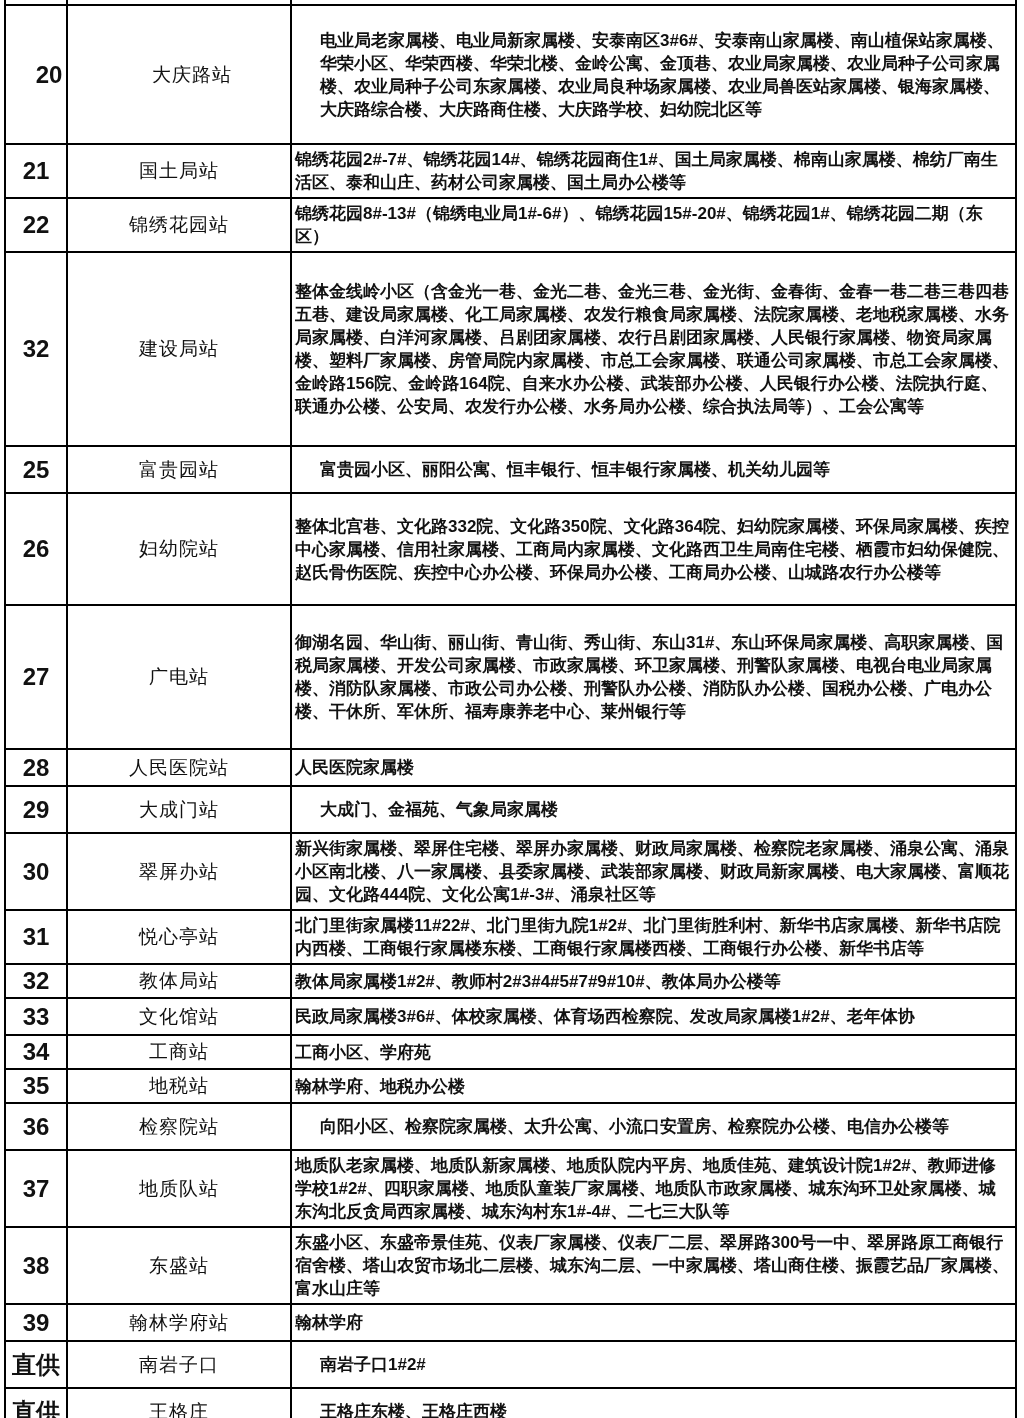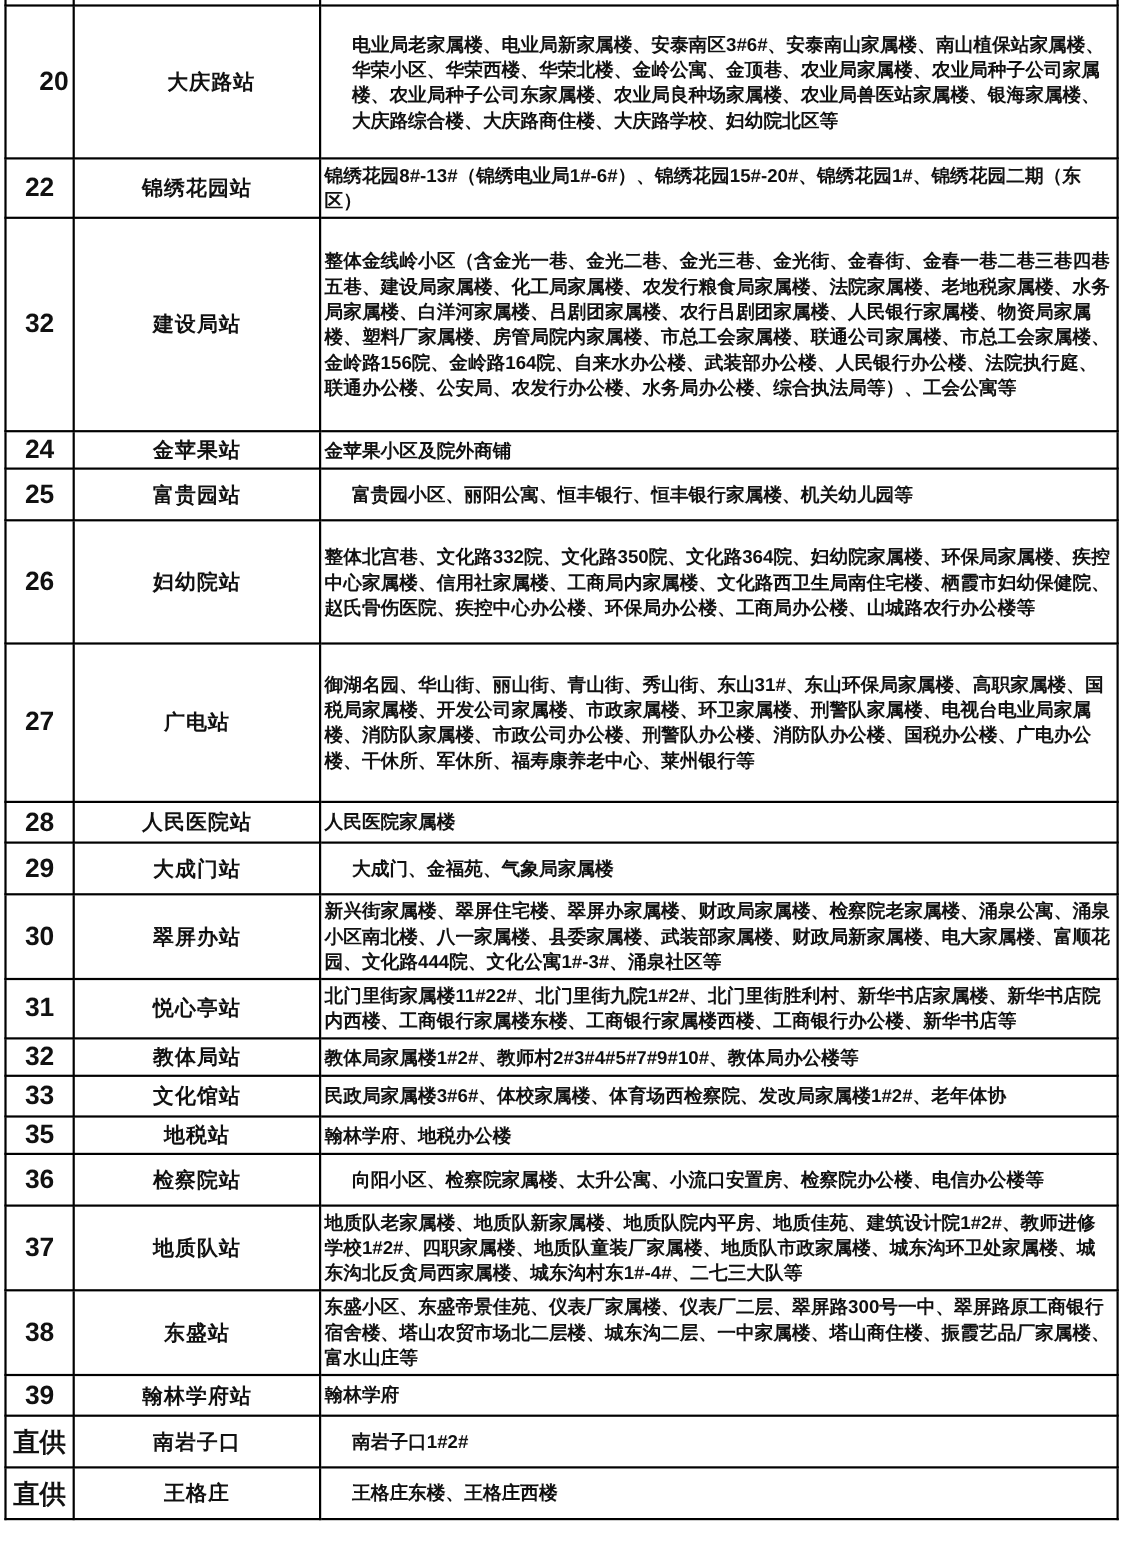--- a/index.html
+++ b/index.html
@@ -32,21 +32,21 @@
   }
   td.no-cell {
     text-align: center;
     font-size: 24px;
     font-weight: 600;
     padding: 2px 2px;
   }
   td.station-cell {
     text-align: center;
     font-size: 19px;
-    font-weight: 700;
+    font-weight: 400;
     letter-spacing: 1px;
     padding: 2px 2px;
   }
   td.coverage-cell {
     text-align: left;
     font-size: 17px;
     font-weight: 600;
     line-height: 23px;
     padding: 3px 5px 3px 3px;
     word-break: break-all;
@@ -81,33 +81,33 @@
           <td class="no-cell"></td>
           <td class="station-cell"></td>
           <td class="coverage-cell"></td>
         </tr>
         <tr class="tall-20">
           <td class="no-cell">20</td>
           <td class="station-cell">大庆路站</td>
           <td class="coverage-cell">电业局老家属楼、电业局新家属楼、安泰南区3#6#、安泰南山家属楼、南山植保站家属楼、华荣小区、华荣西楼、华荣北楼、金岭公寓、金顶巷、农业局家属楼、农业局种子公司家属楼、农业局种子公司东家属楼、农业局良种场家属楼、农业局兽医站家属楼、银海家属楼、大庆路综合楼、大庆路商住楼、大庆路学校、妇幼院北区等</td>
         </tr>
         <tr>
+          <td class="no-cell">21</td>
+          <td class="station-cell">国土局站</td>
+          <td class="coverage-cell">锦绣花园2#-7#、锦绣花园14#、锦绣花园商住1#、国土局家属楼、棉南山家属楼、棉纺厂南生活区、泰和山庄、药材公司家属楼、国土局办公楼等</td>
+        </tr>
+        <tr>
           <td class="no-cell">22</td>
           <td class="station-cell">锦绣花园站</td>
           <td class="coverage-cell">锦绣花园8#-13#（锦绣电业局1#-6#）、锦绣花园15#-20#、锦绣花园1#、锦绣花园二期（东区）</td>
         </tr>
         <tr class="tall-23">
           <td class="no-cell">32</td>
           <td class="station-cell">建设局站</td>
           <td class="coverage-cell">整体金线岭小区（含金光一巷、金光二巷、金光三巷、金光街、金春街、金春一巷二巷三巷四巷五巷、建设局家属楼、化工局家属楼、农发行粮食局家属楼、法院家属楼、老地税家属楼、水务局家属楼、白洋河家属楼、吕剧团家属楼、农行吕剧团家属楼、人民银行家属楼、物资局家属楼、塑料厂家属楼、房管局院内家属楼、市总工会家属楼、联通公司家属楼、市总工会家属楼、金岭路156院、金岭路164院、自来水办公楼、武装部办公楼、人民银行办公楼、法院执行庭、联通办公楼、公安局、农发行办公楼、水务局办公楼、综合执法局等）、工会公寓等</td>
-        </tr>
-        <tr>
-          <td class="no-cell">24</td>
-          <td class="station-cell">金苹果站</td>
-          <td class="coverage-cell">金苹果小区及院外商铺</td>
         </tr>
         <tr class="roomy">
           <td class="no-cell">25</td>
           <td class="station-cell">富贵园站</td>
           <td class="coverage-cell">富贵园小区、丽阳公寓、恒丰银行、恒丰银行家属楼、机关幼儿园等</td>
         </tr>
         <tr class="tall-26">
           <td class="no-cell">26</td>
           <td class="station-cell">妇幼院站</td>
           <td class="coverage-cell">整体北宫巷、文化路332院、文化路350院、文化路364院、妇幼院家属楼、环保局家属楼、疾控中心家属楼、信用社家属楼、工商局内家属楼、文化路西卫生局南住宅楼、栖霞市妇幼保健院、赵氏骨伤医院、疾控中心办公楼、环保局办公楼、工商局办公楼、山城路农行办公楼等</td>
@@ -141,20 +141,25 @@
           <td class="no-cell">32</td>
           <td class="station-cell">教体局站</td>
           <td class="coverage-cell">教体局家属楼1#2#、教师村2#3#4#5#7#9#10#、教体局办公楼等</td>
         </tr>
         <tr class="airy">
           <td class="no-cell">33</td>
           <td class="station-cell">文化馆站</td>
           <td class="coverage-cell">民政局家属楼3#6#、体校家属楼、体育场西检察院、发改局家属楼1#2#、老年体协</td>
         </tr>
         <tr>
+          <td class="no-cell">34</td>
+          <td class="station-cell">工商站</td>
+          <td class="coverage-cell">工商小区、学府苑</td>
+        </tr>
+        <tr>
           <td class="no-cell">35</td>
           <td class="station-cell">地税站</td>
           <td class="coverage-cell">翰林学府、地税办公楼</td>
         </tr>
         <tr class="roomy">
           <td class="no-cell">36</td>
           <td class="station-cell">检察院站</td>
           <td class="coverage-cell">向阳小区、检察院家属楼、太升公寓、小流口安置房、检察院办公楼、电信办公楼等</td>
         </tr>
         <tr>

